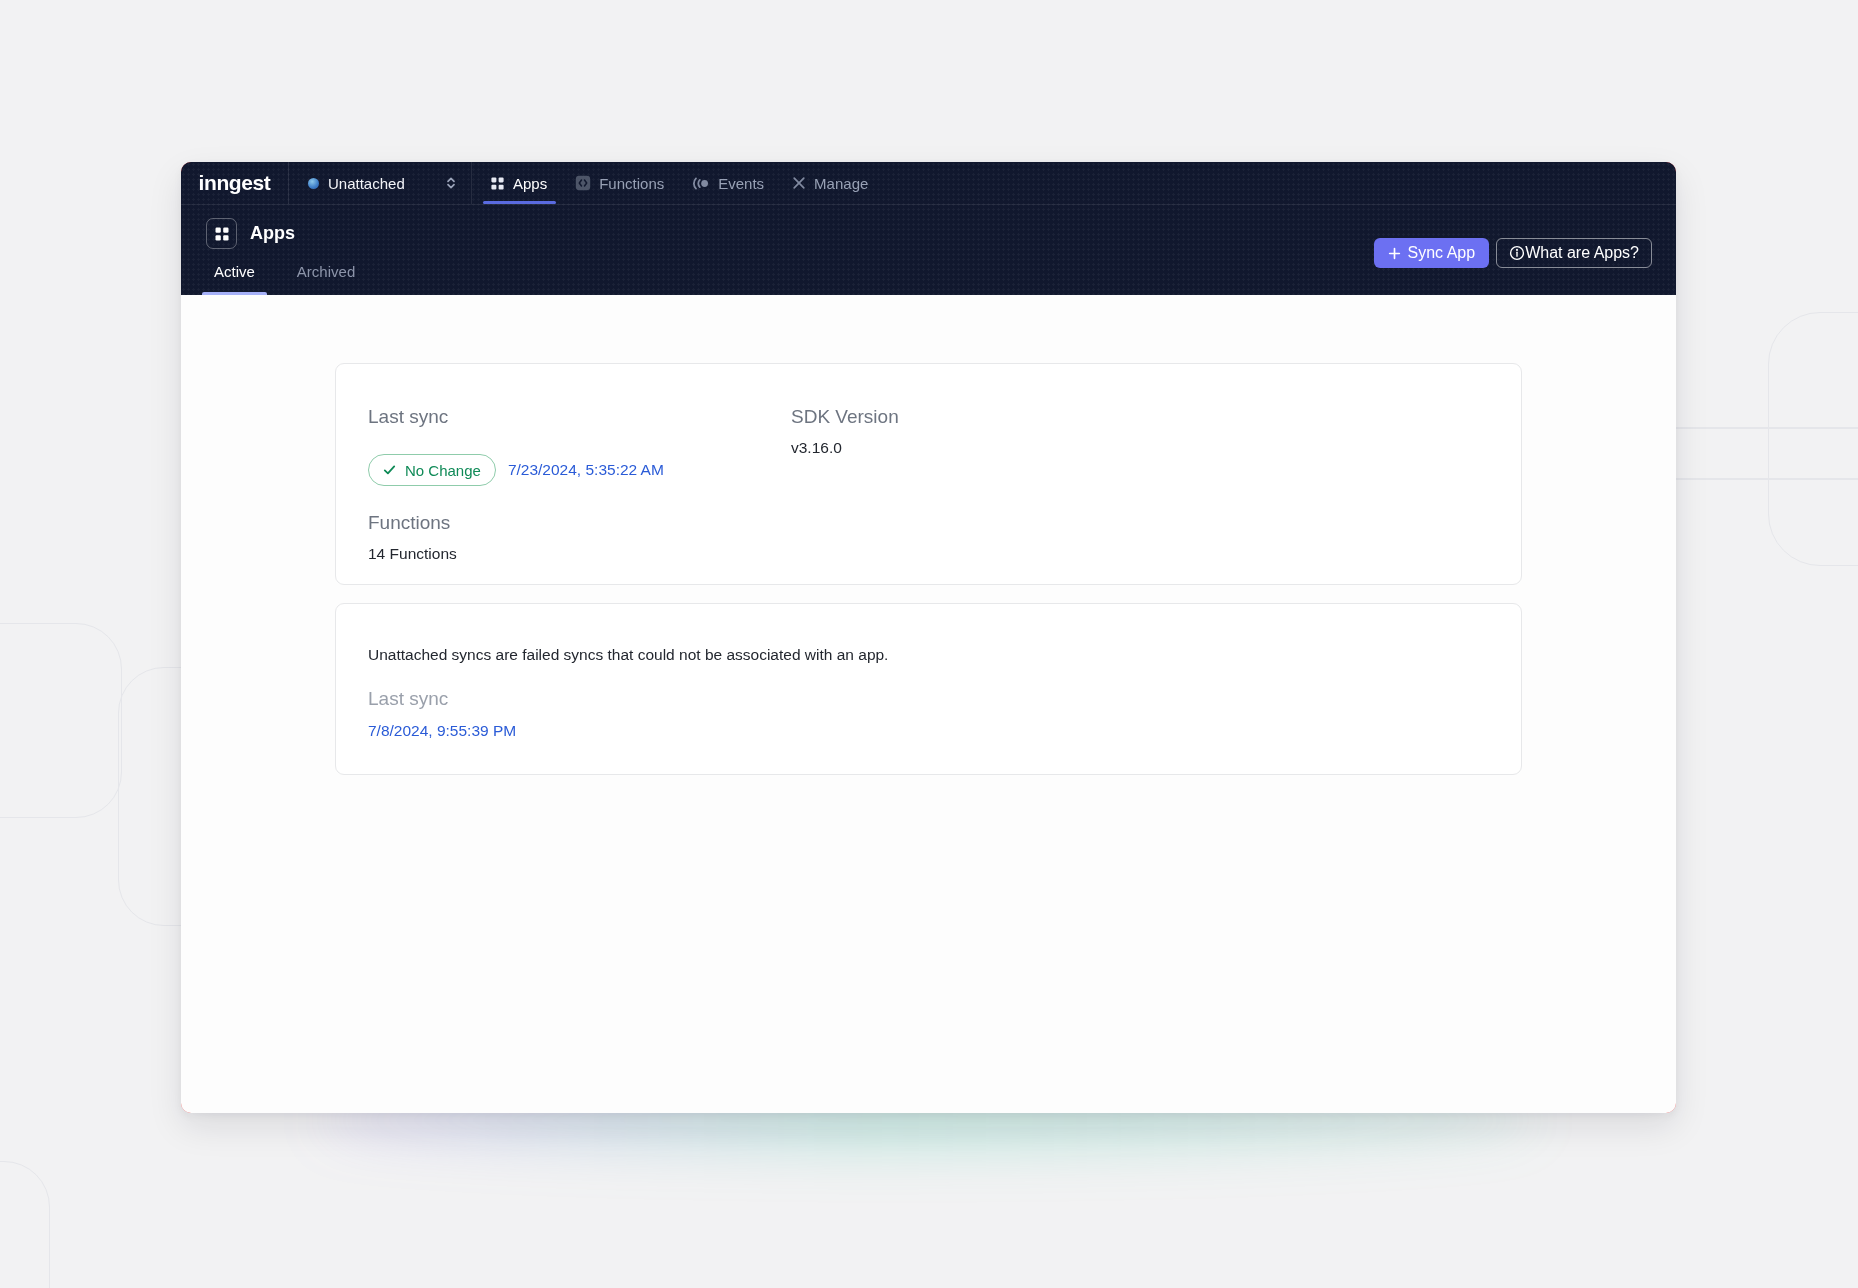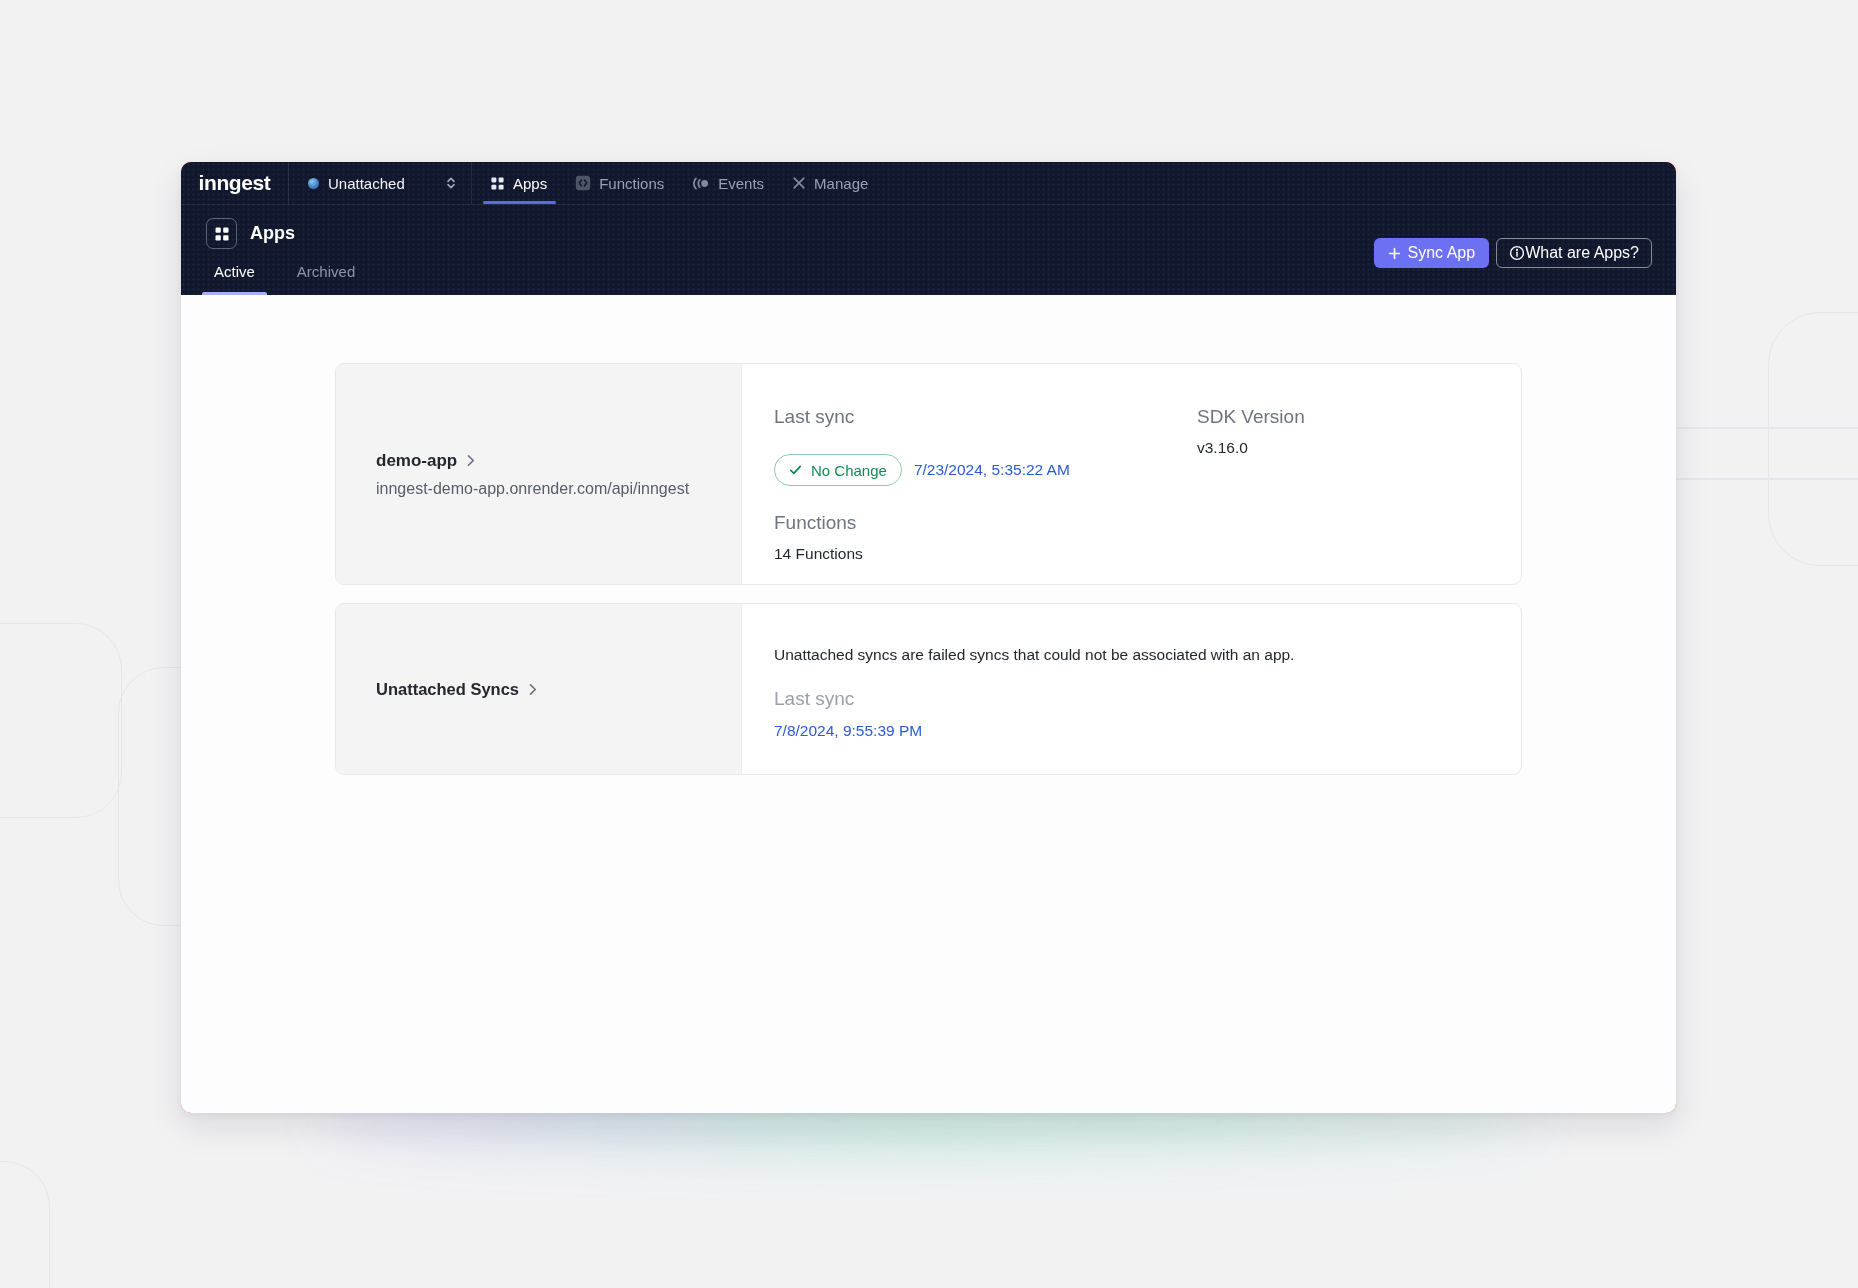--- a/index.html
+++ b/index.html
@@ -230,31 +230,20 @@
           </span>
           <span>What are Apps?</span>
         </button>
       </div>
     </div>
   </header>
 
   <main class="content">
 
     <section class="card card-app">
-      <div class="card-left">
-        <div class="app-name-row">
-          <span>demo-app</span>
-          <span class="ic">
-            <svg width="8" height="13" viewBox="0 0 8 13" fill="none" stroke="currentColor" stroke-width="1.7" stroke-linecap="round" stroke-linejoin="round">
-              <path d="M1.5 1.8 L6.3 6.5 L1.5 11.2"></path>
-            </svg>
-          </span>
-        </div>
-        <div class="app-url">inngest-demo-app.onrender.com/api/inngest</div>
-      </div>
       <div class="card-right">
         <div>
           <div class="field-label">Last sync</div>
           <div class="sync-row">
             <span class="pill">
               <span class="ic">
                 <svg width="13" height="12" viewBox="0 0 13 12" fill="none" stroke="currentColor" stroke-width="1.8" stroke-linecap="round" stroke-linejoin="round">
                   <path d="M1.8 6.4 L4.9 9.3 L11.2 2.4"></path>
                 </svg>
               </span>
@@ -268,30 +257,20 @@
           <div class="value-text">v3.16.0</div>
         </div>
         <div>
           <div class="field-label">Functions</div>
           <div class="value-text">14 Functions</div>
         </div>
       </div>
     </section>
 
     <section class="card card-unattached">
-      <div class="card-left">
-        <div class="app-name-row" style="font-size:16.5px; font-weight:600;">
-          <span>Unattached Syncs</span>
-          <span class="ic">
-            <svg width="8" height="13" viewBox="0 0 8 13" fill="none" stroke="currentColor" stroke-width="1.7" stroke-linecap="round" stroke-linejoin="round">
-              <path d="M1.5 1.8 L6.3 6.5 L1.5 11.2"></path>
-            </svg>
-          </span>
-        </div>
-      </div>
       <div class="card-right">
         <div class="unattached-desc">Unattached syncs are failed syncs that could not be associated with an app.</div>
         <div class="field-label label-light unattached-label">Last sync</div>
         <span class="sync-date unattached-date">7/8/2024, 9:55:39 PM</span>
       </div>
     </section>
 
   </main>
 </div>
 

